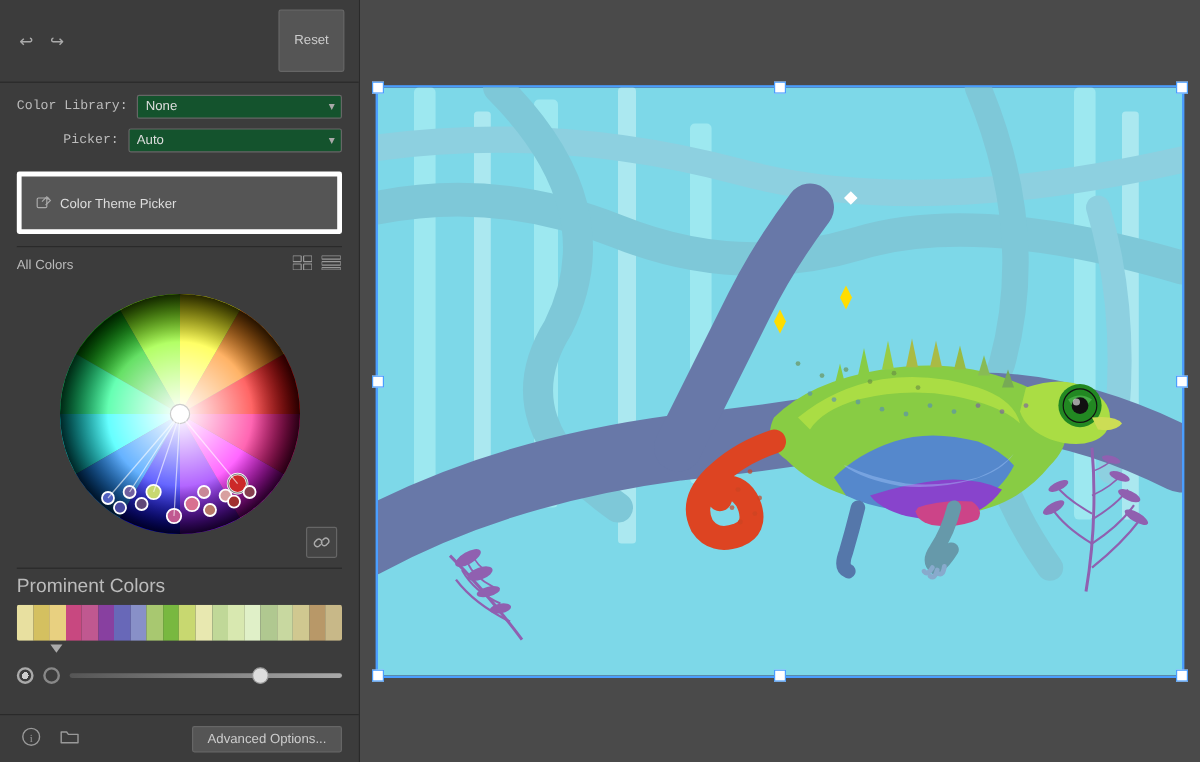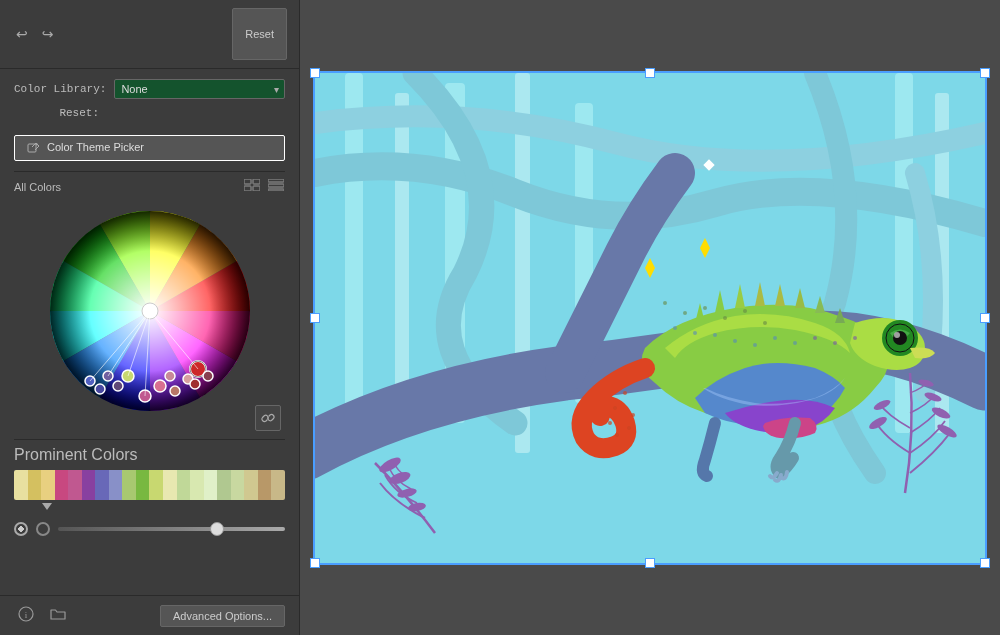--- a/index.html
+++ b/index.html
@@ -95,26 +95,26 @@
       font-size: 11px;
       border-radius: 2px;
       appearance: none;
       -webkit-appearance: none;
       cursor: pointer;
     }
 
     
     .color-theme-btn {
       display: flex;
-      align-items: flex-start;
+      align-items: flex-end;
       gap: 6px;
       background: #555;
-      border: 1px solid #ffffff;
+      border: 4px solid #ffffff;
       color: #ddd;
-      padding: 5px 12px;
+      padding: 15px 12px;
       border-radius: 2px;
       cursor: pointer;
       font-size: 11px;
       margin: 0 14px 10px 14px;
     }
     .color-theme-icon {
       width: 14px;
       height: 14px;
       display: inline-block;
     }
@@ -318,21 +318,31 @@
       <span class="form-label">Color Library:</span>
       <div class="select-wrapper">
         <select>
           <option>None</option>
           <option>Custom</option>
           <option>Pantone</option>
         </select>
       </div>
     </div>
     <div class="form-row">
-      <span class="form-label">Reset:</span>
+      <span class="form-label">Picker:</span>
+      <div class="select-wrapper">
+        <select>
+          <option>Auto</option>
+          <option>2</option>
+          <option>3</option>
+          <option>4</option>
+          <option>5</option>
+          <option>6</option>
+        </select>
+      </div>
     </div>
   </div>
 
   <button class="color-theme-btn">
     <svg class="color-theme-icon" viewBox="0 0 14 14" fill="none">
       <rect x="1" y="3" width="8" height="8" rx="1" stroke="#aaa" stroke-width="1" fill="none"></rect>
       <path d="M5 6 L9 2 L12 5 L8 9" stroke="#aaa" stroke-width="1" fill="none"></path>
       <circle cx="10" cy="3.5" r="1" fill="#aaa"></circle>
     </svg>
     <span>Color Theme Picker</span>

